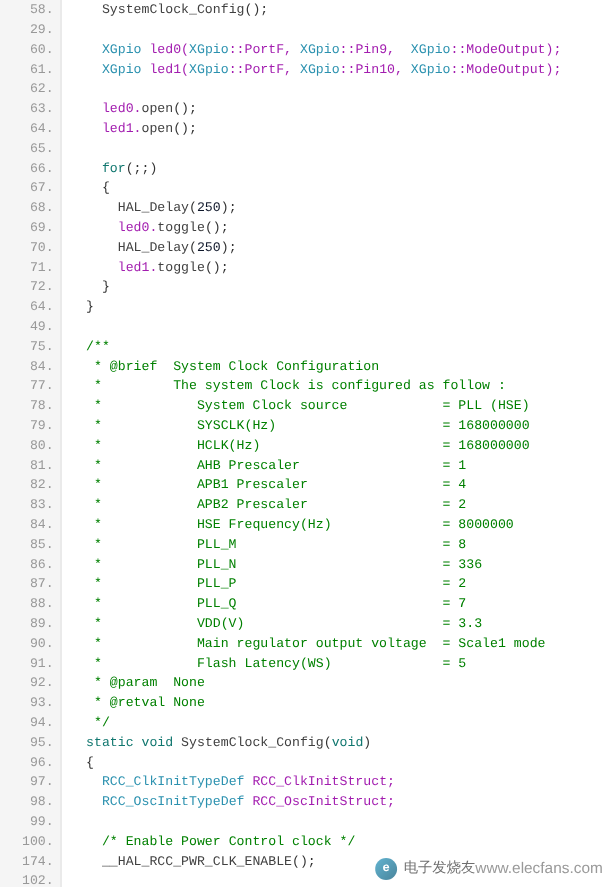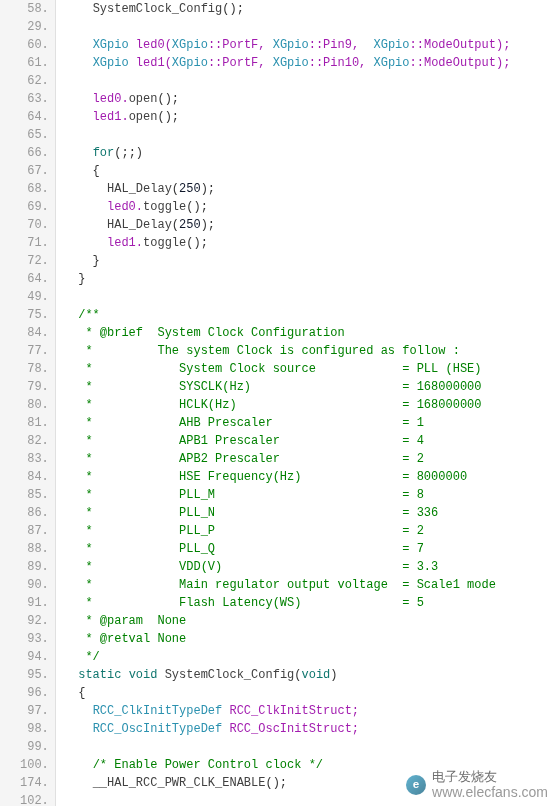--- a/index.html
+++ b/index.html
@@ -43,21 +43,21 @@
   gap: 6px;
   opacity: 0.85;
 }
 .watermark .logo {
   width: 20px; height: 20px;
   border-radius: 50%;
   background: linear-gradient(135deg,#47a7c9,#2a6f8a);
   display: flex; align-items: center; justify-content: center;
   color: #fff; font-size: 11px; font-weight: bold;
 }
-.watermark .wm-text { display: flex; flex-direction: column; line-height: 1.1; }
+.watermark .wm-text { display: flex; line-height: 1.1; }
 .watermark .wm-cn { font-size: 13px; color: #555; font-family: sans-serif; }
 .watermark .wm-url { font-size: 14px; color: #888; font-family: sans-serif; }
 </style>
 </head>
 <body>
 
 <div class="code-container">
   <div class="gutter" id="gutter">
       <div class="ln">58.</div>
       <div class="ln">29.</div>

